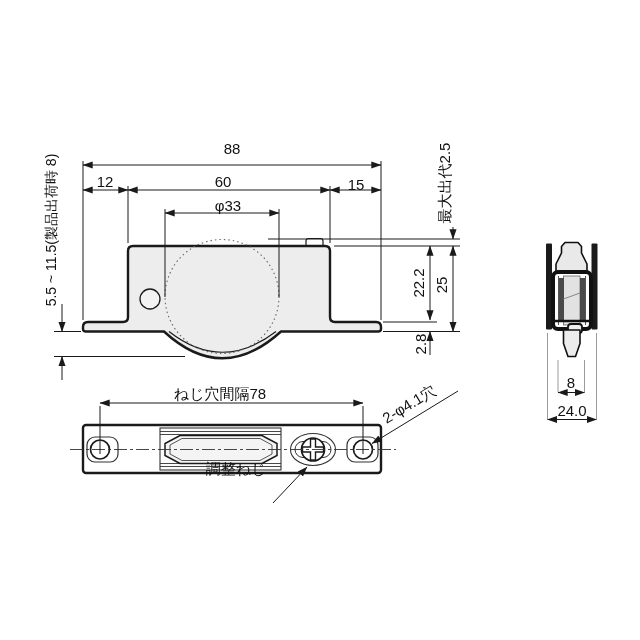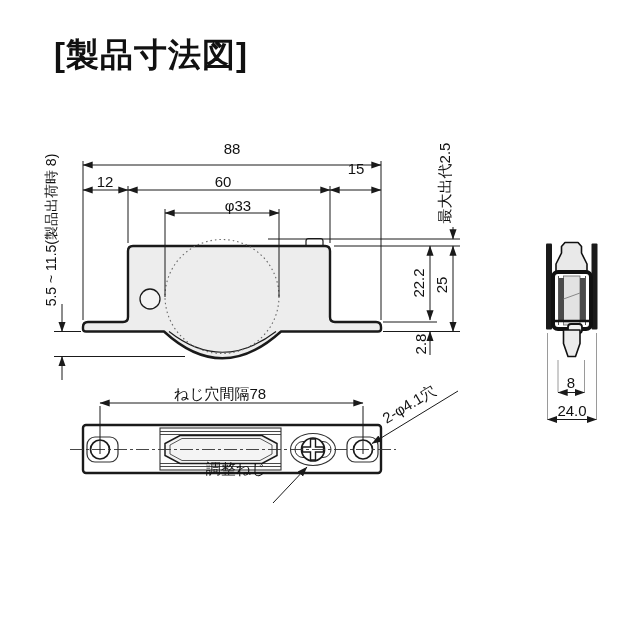--- a/index.html
+++ b/index.html
@@ -18,21 +18,20 @@
   }
   .rot{transform:translate(-50%,-50%) rotate(-90deg);}
   .diag{transform:translate(-50%,-50%) rotate(-31deg);}
   .sm{font-size:14px;}
 </style>
 </head>
 <body>
 
 <div id="stage">
 
-  <div id="title">[製品寸法図]</div>
 
   <svg width="640" height="640" viewBox="0 0 640 640">
     <defs>
       <marker id="ah" viewBox="0 0 10 10" refX="9.2" refY="5" markerWidth="10.5" markerHeight="10.5" orient="auto-start-reverse">
         <path d="M0,1.6 L9.6,5 L0,8.4 z" fill="#1a1a1a"></path>
       </marker>
     </defs>
 
     <g>
 
@@ -141,22 +140,22 @@
       <line x1="558" y1="360" x2="558" y2="392" stroke="#9a9a9a" stroke-width="1"></line>
       <line x1="584.5" y1="360" x2="584.5" y2="392" stroke="#9a9a9a" stroke-width="1"></line>
       <line x1="558" y1="392.5" x2="584.5" y2="392.5" stroke="#1a1a1a" stroke-width="1" marker-start="url(#ah)" marker-end="url(#ah)"></line>
       <line x1="547.5" y1="419.5" x2="596.5" y2="419.5" stroke="#1a1a1a" stroke-width="1" marker-start="url(#ah)" marker-end="url(#ah)"></line>
     </g>
   </svg>
 
   <div class="lbl" style="left:232px;top:148px">88</div>
   <div class="lbl" style="left:105px;top:181px">12</div>
   <div class="lbl" style="left:223px;top:181px">60</div>
-  <div class="lbl" style="left:356px;top:168px">15</div>
-  <div class="lbl" style="left:238px;top:205px">φ33</div>
+  <div class="lbl" style="left:356px;top:184px">15</div>
+  <div class="lbl" style="left:228px;top:205px">φ33</div>
 
   <div class="lbl rot" style="left:444px;top:183px">最大出代2.5</div>
   <div class="lbl rot" style="left:418px;top:283px">22.2</div>
   <div class="lbl rot" style="left:441px;top:285px">25</div>
   <div class="lbl rot" style="left:420px;top:344px">2.8</div>
   <div class="lbl rot sm" style="left:51px;top:230px">5.5 ~ 11.5(製品出荷時 8)</div>
 
   <div class="lbl" style="left:220px;top:393px">ねじ穴間隔78</div>
   <div class="lbl diag" style="left:409px;top:404px">2-φ4.1穴</div>
   <div class="lbl" style="left:236px;top:468px">調整ねじ</div>

